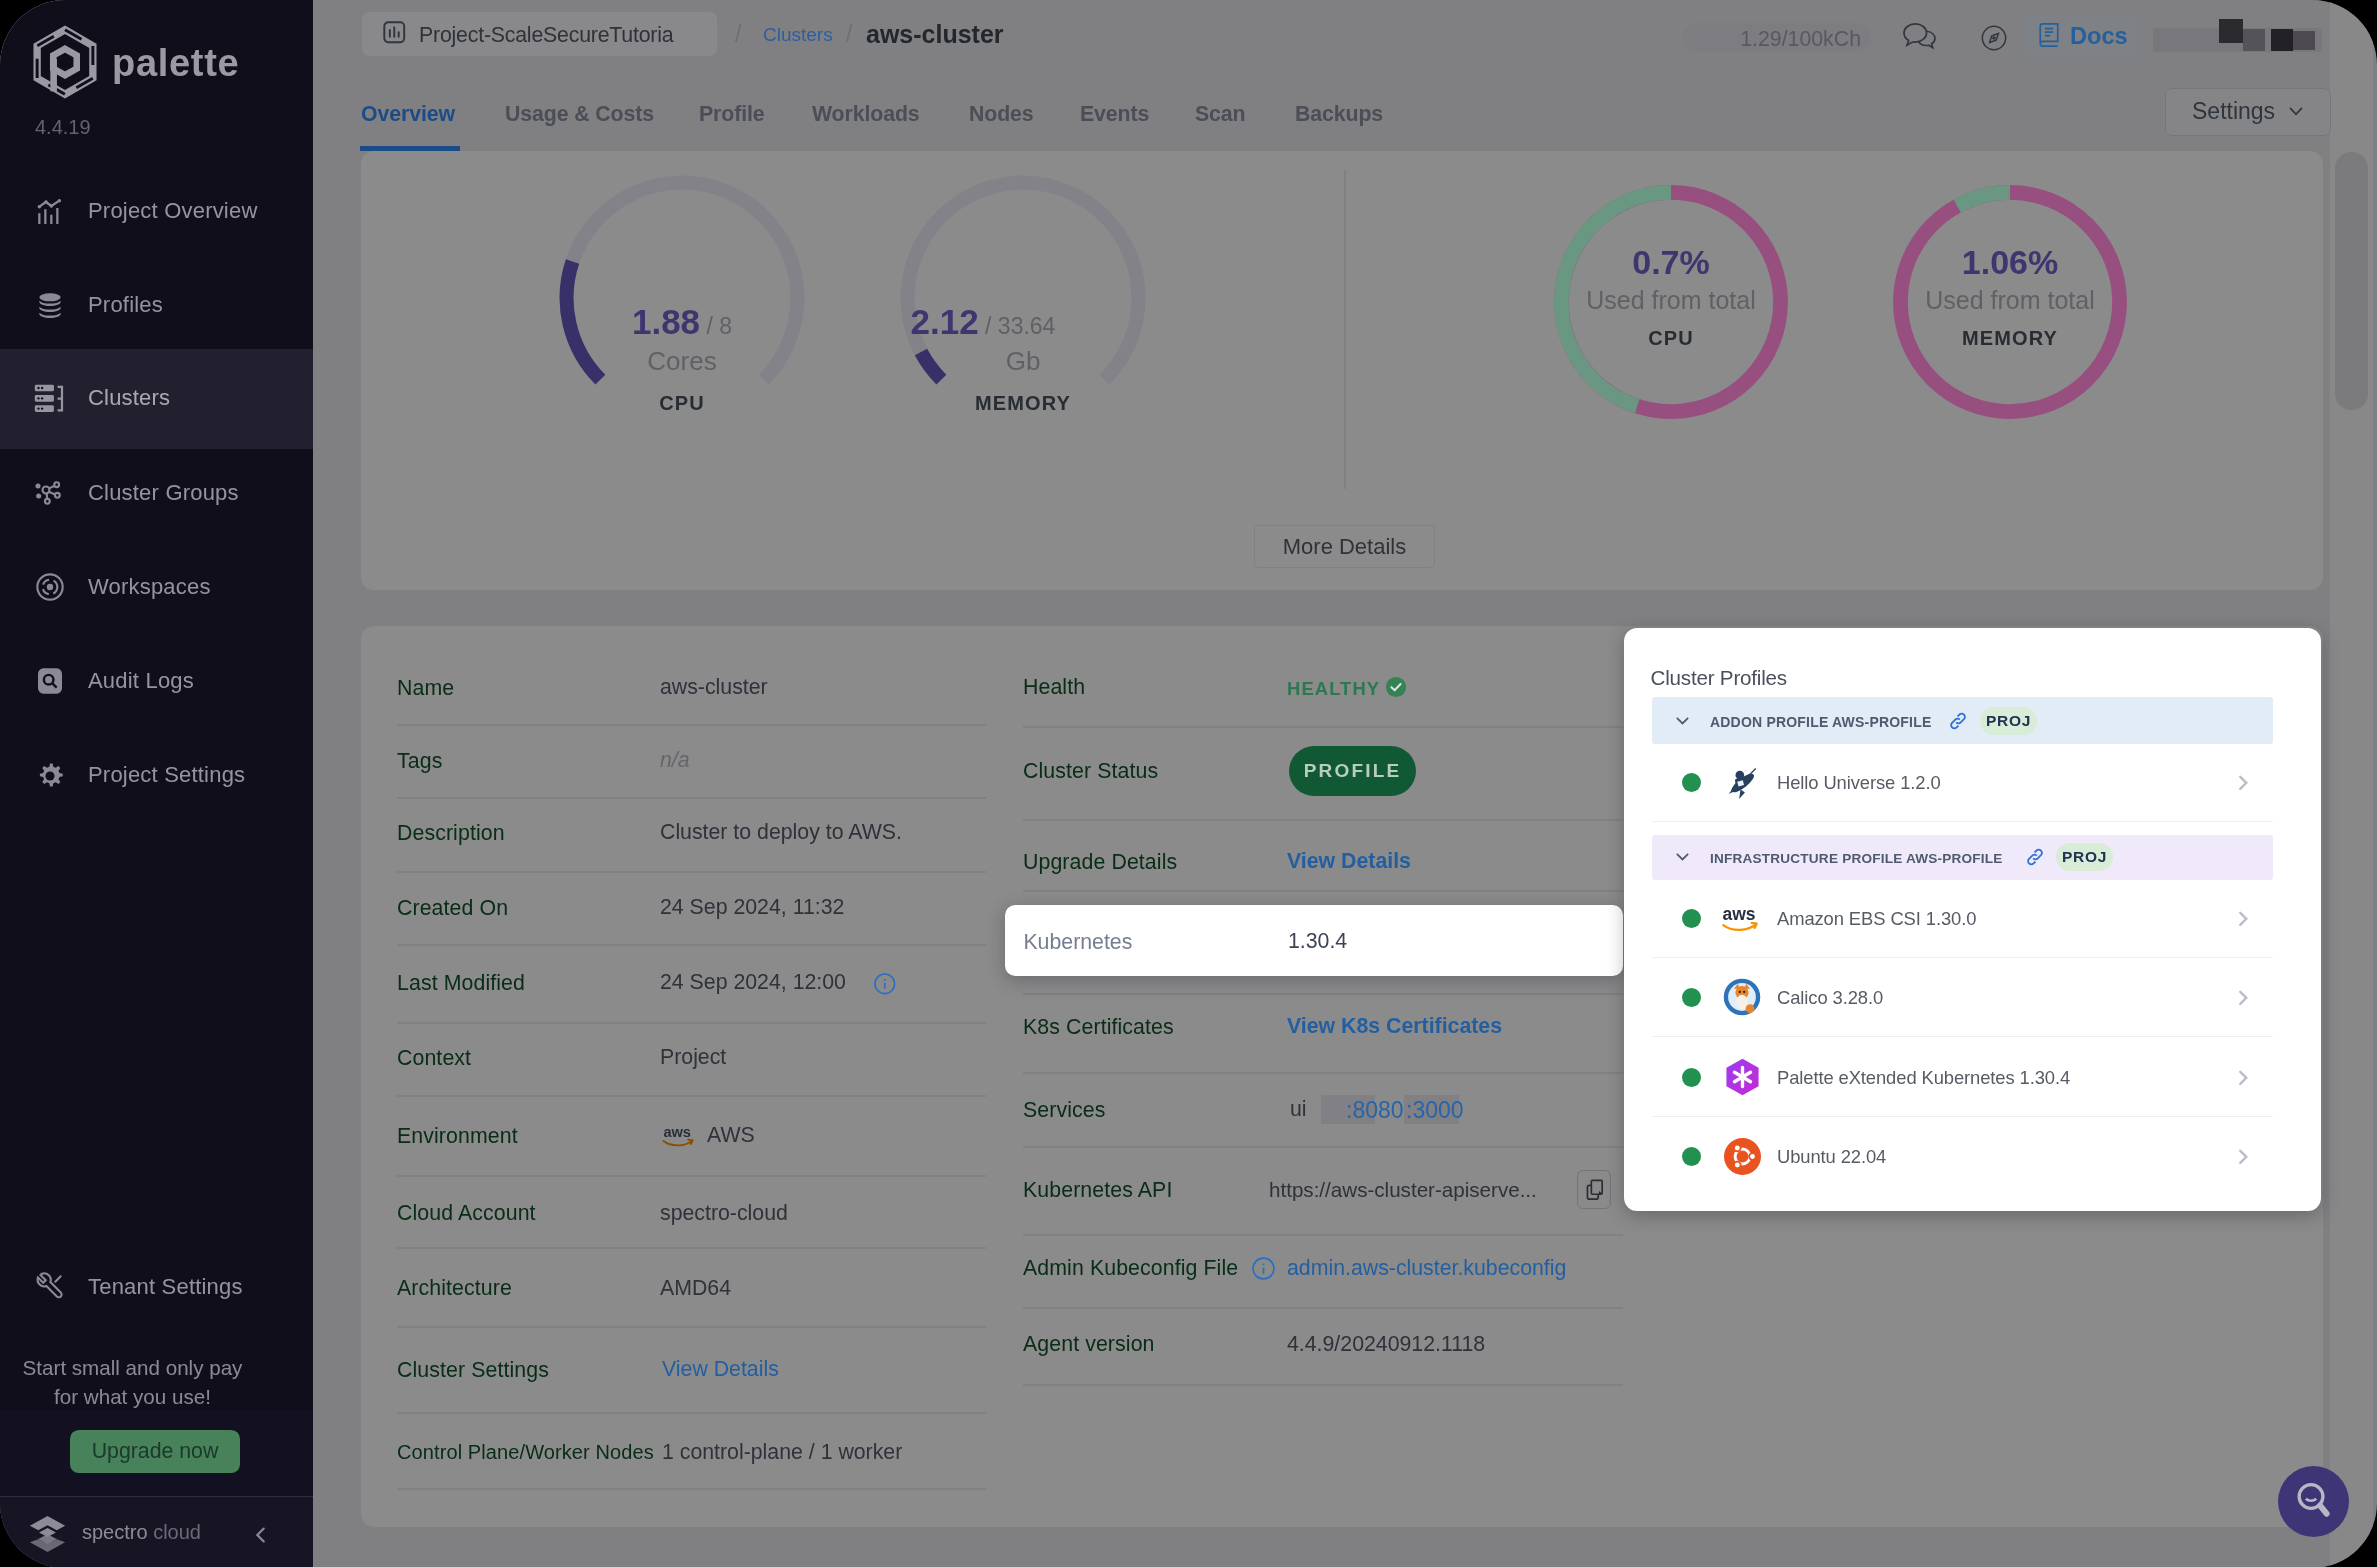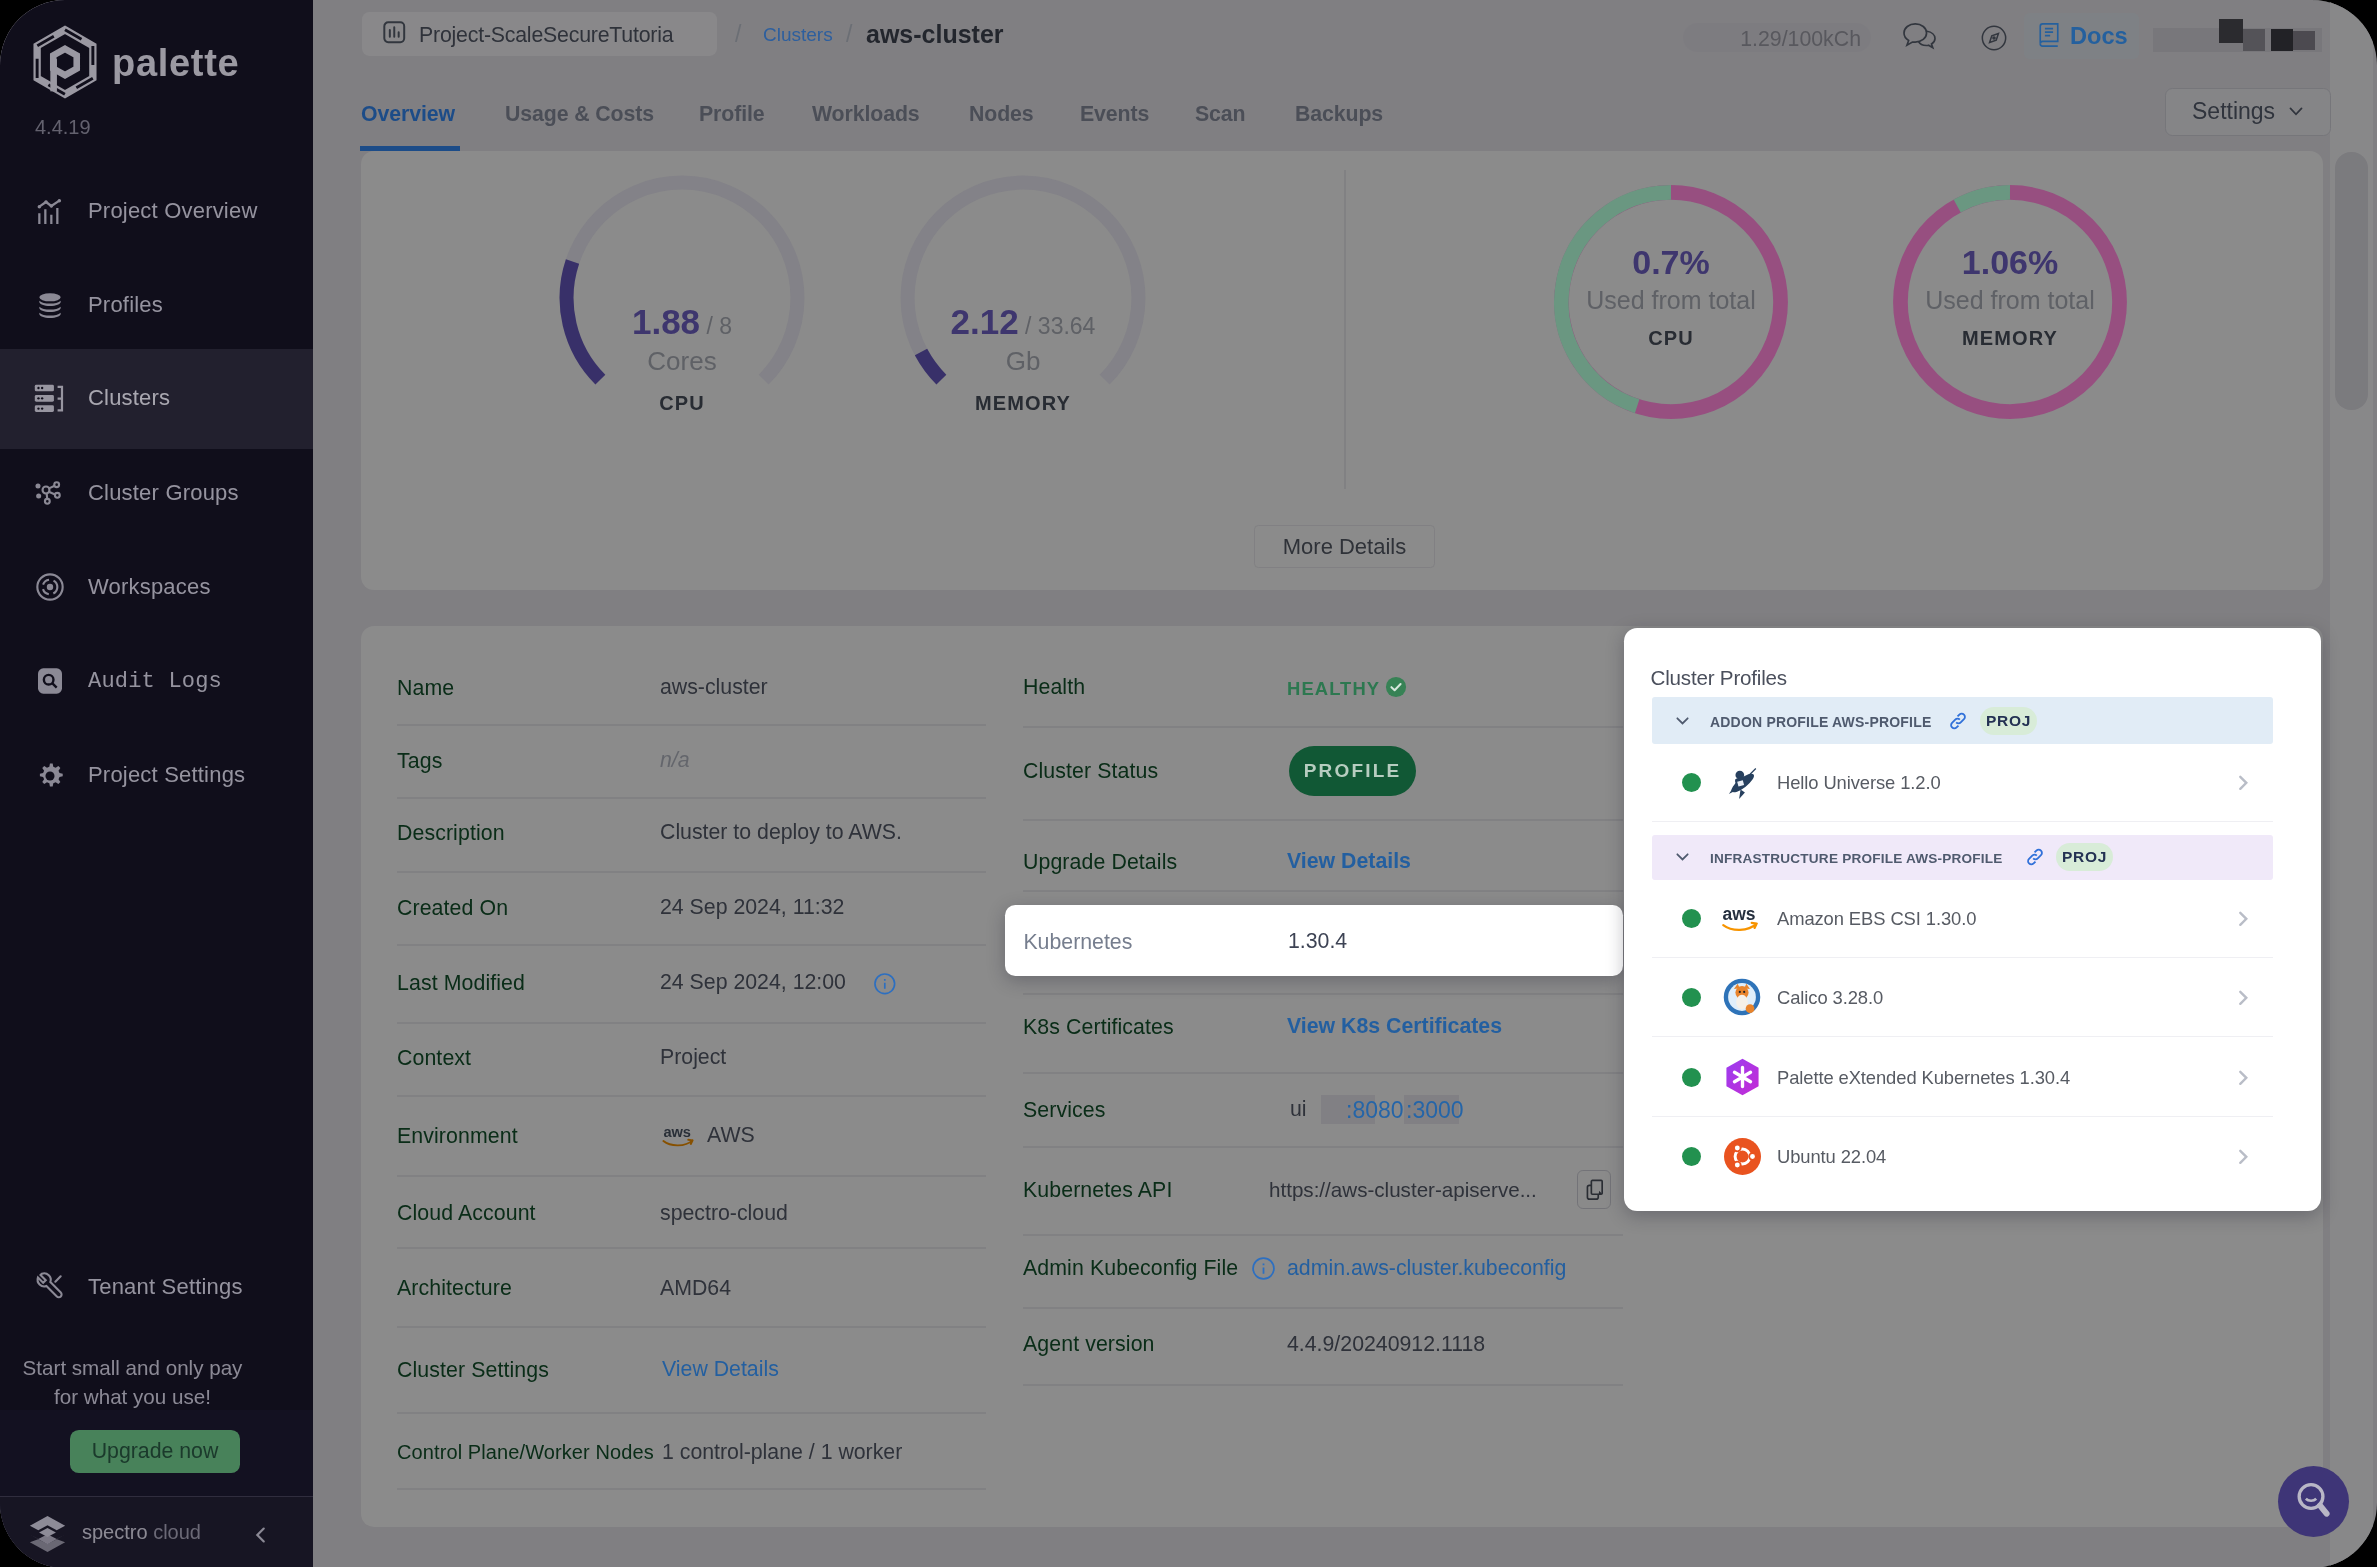--- a/index.html
+++ b/index.html
@@ -105,21 +105,21 @@
     </svg>
     <div class="nav-item" style="top:540px;">
         <div class="lbl">Workspaces</div>
       </div>
 
     <svg class="abs" style="left:34px;top:665px;" width="32" height="32" viewBox="0 0 24 24">
       <rect x="3" y="2.5" width="18" height="19" rx="4" fill="#c7c4d6"></rect>
       <circle cx="11" cy="11" r="3.6" fill="none" stroke="#181528" stroke-width="1.8"></circle>
       <path d="M13.8 13.8 L17 17" stroke="#181528" stroke-width="1.8"></path>
     </svg>
-    <div class="nav-item" style="top:634px;font-family:Liberation Mono, monospace;">
+    <div class="nav-item" style="top:634px;">
         <div class="lbl">Audit Logs</div>
       </div>
 
     <svg class="abs" style="left:34px;top:760px;" width="32" height="32" viewBox="0 0 24 24" fill="#c7c4d6">
       <path d="M12 1.5 l2.2 0 .5 2.6 1.9.8 2.2-1.5 1.6 1.6-1.5 2.2.8 1.9 2.6.5 0 2.2-2.6.5-.8 1.9 1.5 2.2-1.6 1.6-2.2-1.5-1.9.8-.5 2.6-2.2 0-.5-2.6-1.9-.8-2.2 1.5-1.6-1.6 1.5-2.2-.8-1.9-2.6-.5 0-2.2 2.6-.5.8-1.9-1.5-2.2 1.6-1.6 2.2 1.5 1.9-.8 Z" transform="translate(0.8,1.3) scale(0.93)"></path>
       <circle cx="12" cy="12" r="3.4" fill="#181528"></circle>
     </svg>
     <div class="nav-item" style="top:728px;">
         <div class="lbl">Project Settings</div>
       </div>
@@ -214,21 +214,21 @@
   <div class="abs" style="left:557px;top:302px;width:250px;text-align:center;z-index:12;">
     <span style="font-size:35px;font-weight:700;color:#3e366e;">1.88</span><span style="font-size:23px;color:#5f6166;"> / 8</span>
   </div>
   <div class="abs" style="left:557px;top:346px;width:250px;text-align:center;font-size:26px;color:#5f6166;z-index:12;">Cores</div>
   <div class="abs" style="left:557px;top:392px;width:250px;text-align:center;font-size:20px;font-weight:700;letter-spacing:1.1px;color:#282c33;z-index:12;">CPU</div>
 
   <svg class="abs" style="left:898px;top:173px;z-index:12;" width="250" height="250" viewBox="0 0 340 340" fill="none">
     <path d="M 58.98 281.02 A 157 157 0 1 1 281.02 281.02" stroke="#838288" stroke-width="19"></path>
     <path d="M 58.98 281.02 A 157 157 0 0 1 31.28 243.55" stroke="#383069" stroke-width="19"></path>
   </svg>
-  <div class="abs" style="left:898px;top:302px;width:250px;text-align:center;z-index:12;">
+  <div class="abs" style="left:858px;top:302px;width:250px;text-align:center;z-index:12;">
     <span style="font-size:35px;font-weight:700;color:#3e366e;">2.12</span><span style="font-size:23px;color:#5f6166;"> / 33.64</span>
   </div>
   <div class="abs" style="left:898px;top:346px;width:250px;text-align:center;font-size:26px;color:#5f6166;z-index:12;">Gb</div>
   <div class="abs" style="left:898px;top:392px;width:250px;text-align:center;font-size:20px;font-weight:700;letter-spacing:1.1px;color:#282c33;z-index:12;">MEMORY</div>
 
   <div class="abs" style="left:1254px;top:525px;width:181px;height:43px;border:1.5px solid #ecebf0;border-radius:4.4px;background:#fff;text-align:center;line-height:42px;font-size:22px;color:#565c68;">More Details</div>
 
   <svg class="abs" style="left:1546px;top:177px;z-index:12;" width="250" height="250" viewBox="0 0 340 340" fill="none">
     <circle cx="170" cy="170" r="149" stroke="#974f80" stroke-width="20"></circle>
     <path d="M 170 21 A 149 149 0 0 0 123.96 311.72" stroke="#6a9781" stroke-width="20"></path>

